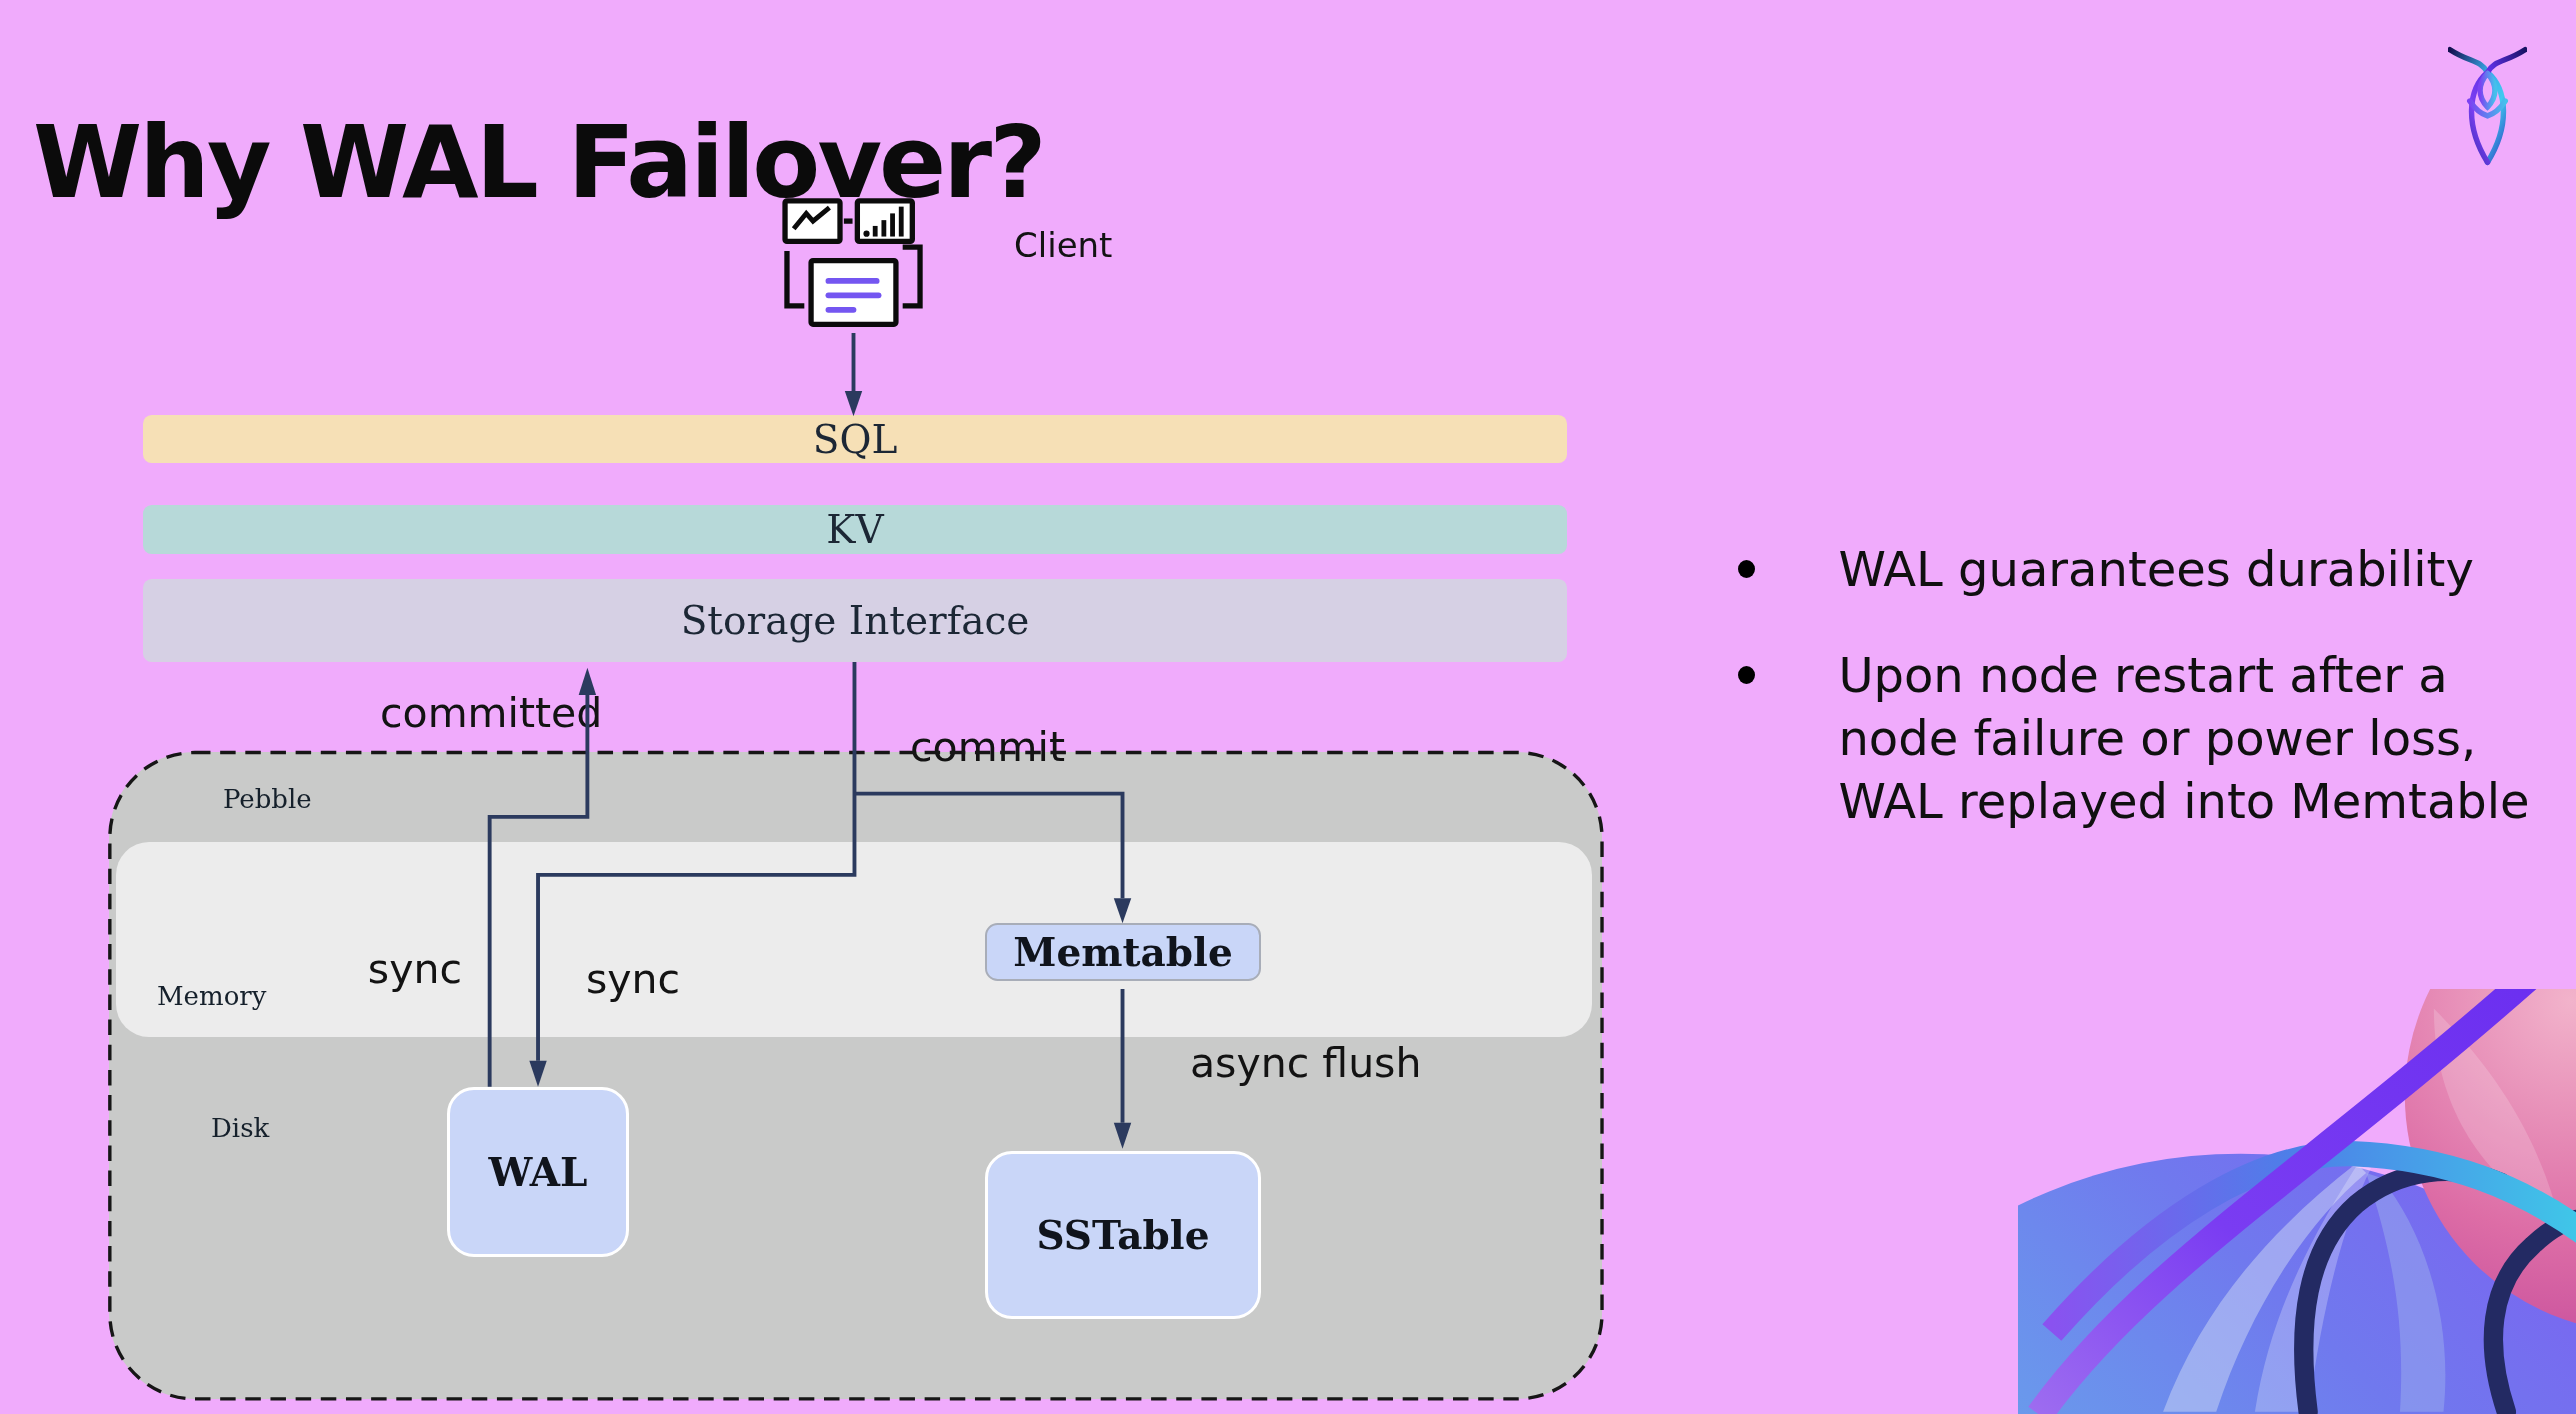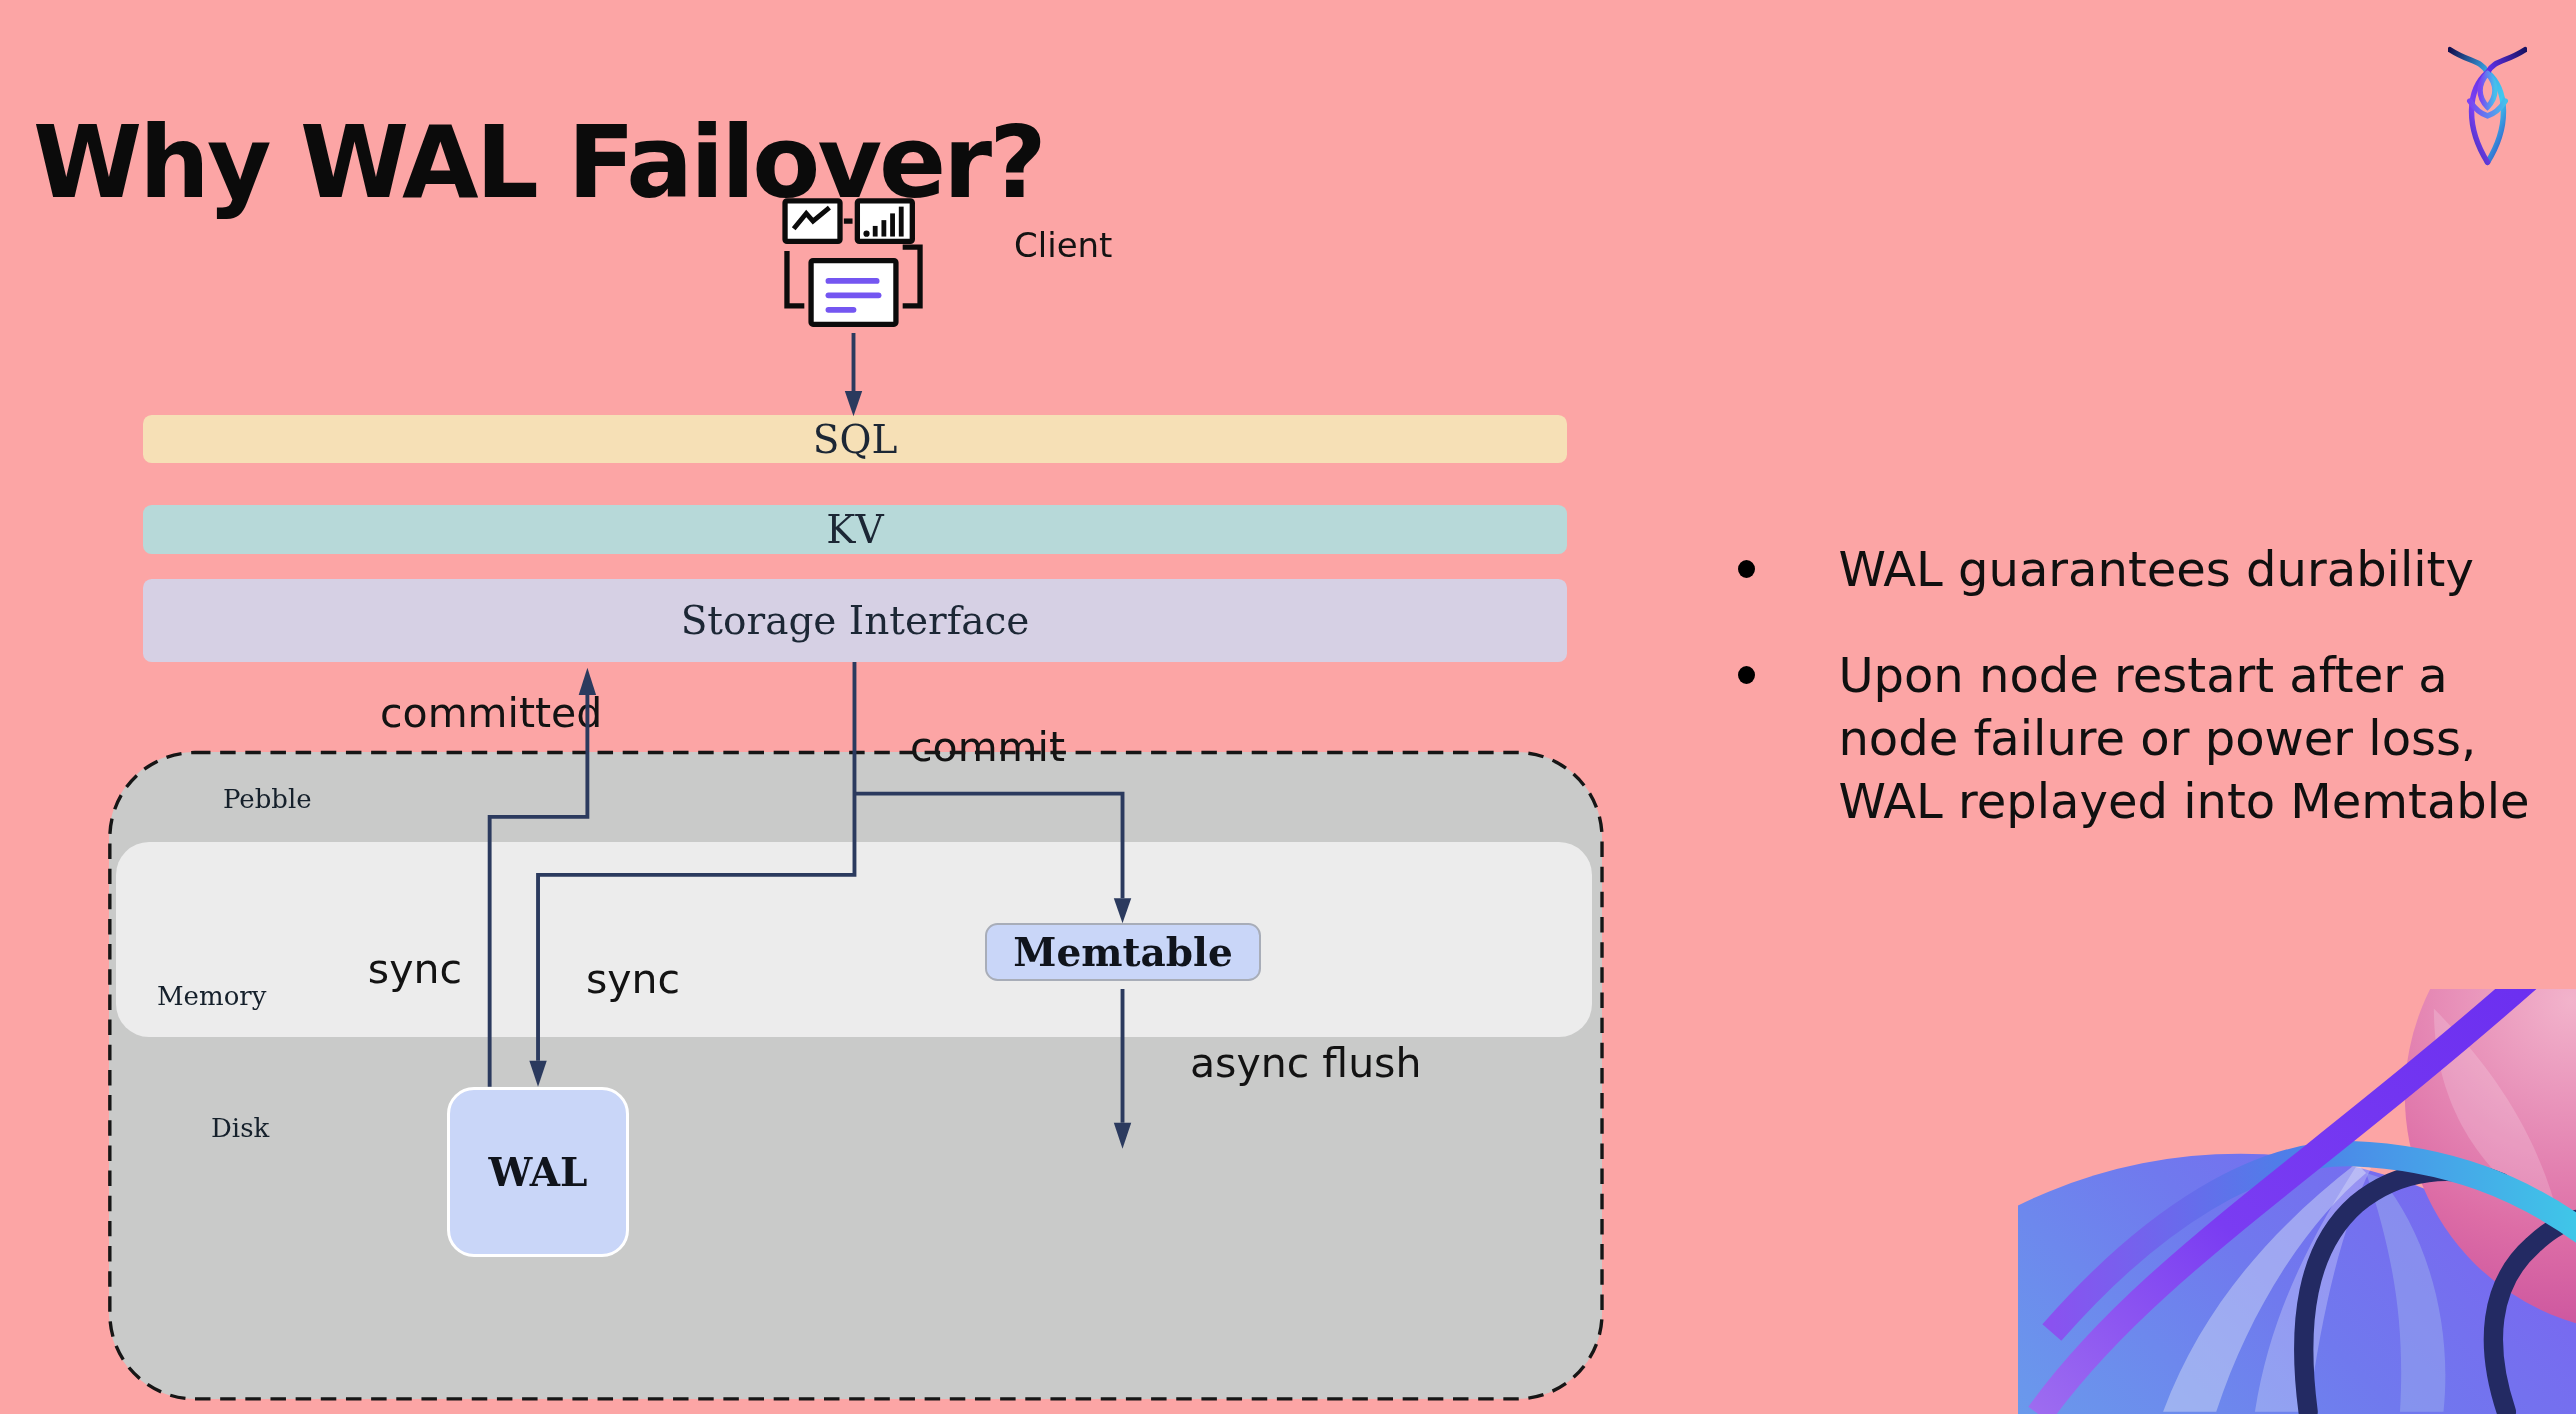--- a/index.html
+++ b/index.html
@@ -1,16 +1,16 @@
 <!DOCTYPE html>
 <html><head>
 <meta charset="utf-8">
 <style>
   html,body{margin:0;padding:0;background:#ffffff;}
-  #slide{position:relative;width:2576px;height:1415px;background:#fca5a5;overflow:hidden;
+  #slide{position:relative;width:2576px;height:1415px;background:#f0abfc;overflow:hidden;
          font-family:"DejaVu Sans","Liberation Sans",sans-serif;color:#111;}
   .abs{position:absolute;}
 
   
   #title{left:33px;top:43px;font-size:99px;font-weight:800;letter-spacing:-2.9px;color:#0b0b0b;line-height:1.1;}
 
   
   .layer{left:143px;width:1424px;border-radius:8.7px;display:flex;align-items:center;justify-content:center;
          font-family:"DejaVu Serif","Liberation Serif",serif;font-size:39px;color:#1c2735;}
   #layer-sql{top:415px;height:48px;}
@@ -127,20 +127,23 @@
   <div id="memory-band" class="abs"></div>
   <div id="label-pebble" class="abs region-label">Pebble</div>
   <div id="label-memory" class="abs region-label">Memory</div>
   <div id="label-disk" class="abs region-label">Disk</div>
 
   <div id="node-memtable" class="abs node">
     <span>Memtable</span>
   </div>
   <div id="node-wal" class="abs node">
     <span>WAL</span>
+  </div>
+  <div id="node-sstable" class="abs node">
+    <span>SSTable</span>
   </div>
 
   <div id="label-committed" class="abs edge-label">committed</div>
   <div id="label-commit" class="abs edge-label">commit</div>
   <div id="label-sync-up" class="abs edge-label">sync</div>
   <div id="label-sync-down" class="abs edge-label">sync</div>
   <div id="label-async" class="abs edge-label">async flush</div>
 
   <div id="bullets" class="abs">
     <div class="bullet">

